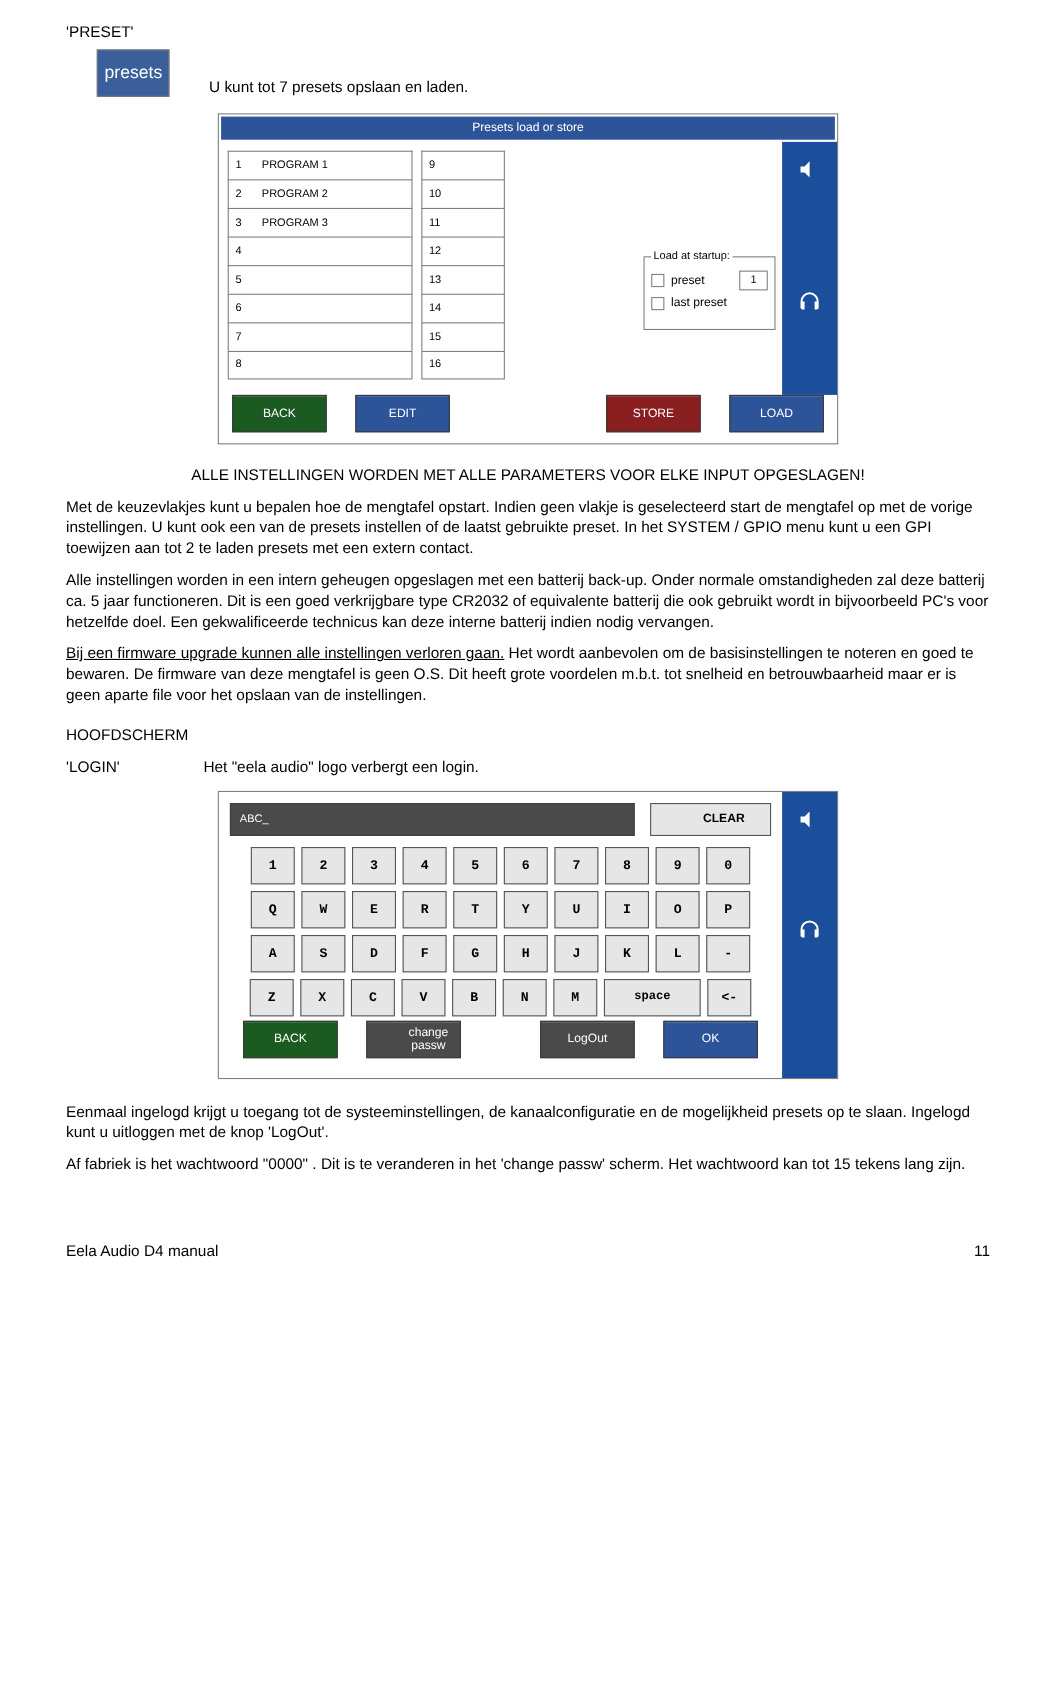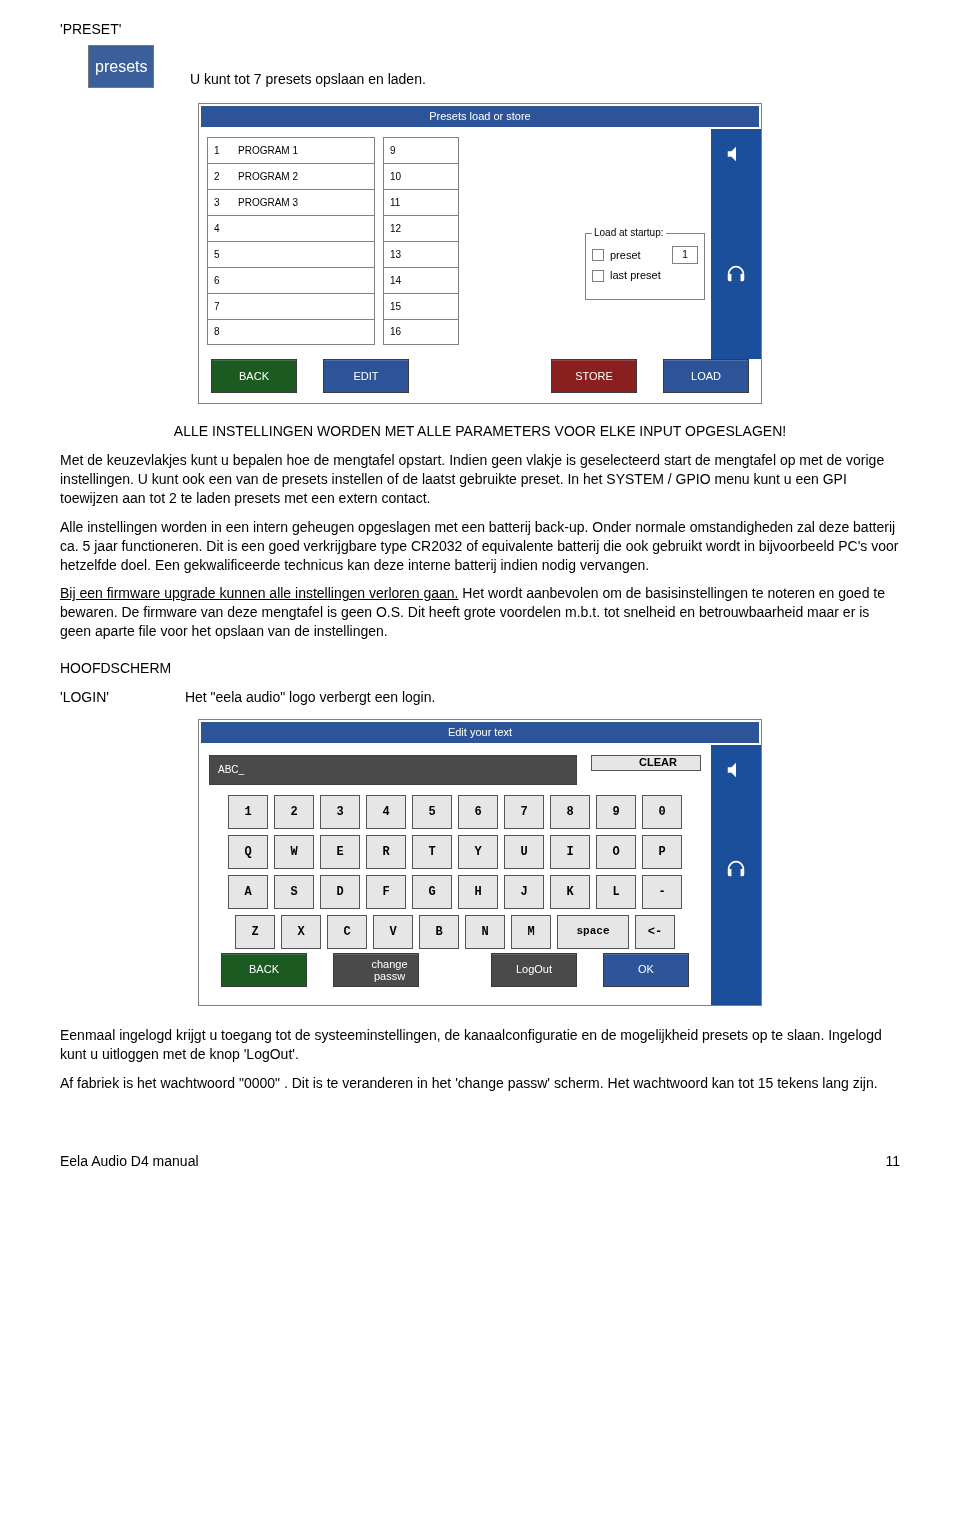--- a/index.html
+++ b/index.html
@@ -128,33 +128,33 @@
     margin:12px auto 20px auto;
     font-family:Arial,sans-serif;
     position:relative;
     background:#fff;
   }
   .kb-title { background:#2d5498; color:#fff; text-align:center; font-size:11px; padding:3px 0; margin:2px;}
   .kb-body { display:flex; }
   .kb-main { flex:1; padding:10px 10px 8px 10px; }
   .kb-top { display:flex; gap:14px; margin-bottom:10px;}
   .kb-input { flex:1; height:30px; border:1px solid #404040; background:#4a4a4a; color:#fff; font-size:10px; padding:0 8px; display:flex; align-items:center;}
-  .kb-clear { width:110px; height:16px; border:1px solid #555; background:#e6e6e6; display:flex; align-items:center; justify-content:center; font-size:11px; font-weight:bold;padding-left:24px;}
+  .kb-clear { width:110px; height:30px; border:1px solid #555; background:#e6e6e6; display:flex; align-items:center; justify-content:center; font-size:11px; font-weight:bold;padding-left:24px;}
   .kb-rows { display:flex; flex-direction:column; gap:6px;}
   .kb-row { display:flex; gap:6px; justify-content:center;}
   .key {
     width:40px; height:34px;
     border:1px solid #555;
     background:#e6e6e6;
     display:flex; align-items:center; justify-content:center;
     font-size:12px;
     font-family: "Courier New", monospace;
     font-weight:bold;
   }
-  .key-wide { width:72px; font-size:11px;}
+  .key-wide { width:88px; font-size:11px;}
   .kb-side {
     width:50px;
     background:#1b4e9b;
     display:flex; flex-direction:column; align-items:center;
   }
   .kb-side .ico { color:#fff; font-size:22px; margin-top:14px;}
   .kb-side .ico.hp { margin-top:70px;}
   .kb-footer { display:flex; gap:26px; padding: 4px 12px 10px 12px; }
 
   .page-footer {
@@ -282,21 +282,20 @@
 
 <div class="section-word">HOOFDSCHERM</div>
 
 <div class="login-row">
   <span>'LOGIN'</span>
   <span>Het "eela audio" logo verbergt een login.</span>
 </div>
 
 
 <div class="kbpanel">
-  <div class="kb-title">Edit your text</div>
   <div class="kb-body">
     <div class="kb-main">
       <div class="kb-top">
         <div class="kb-input">ABC_</div>
         <div class="kb-clear">CLEAR</div>
       </div>
       <div class="kb-rows">
         <div class="kb-row">
           <div class="key">1</div>
           <div class="key">2</div>

